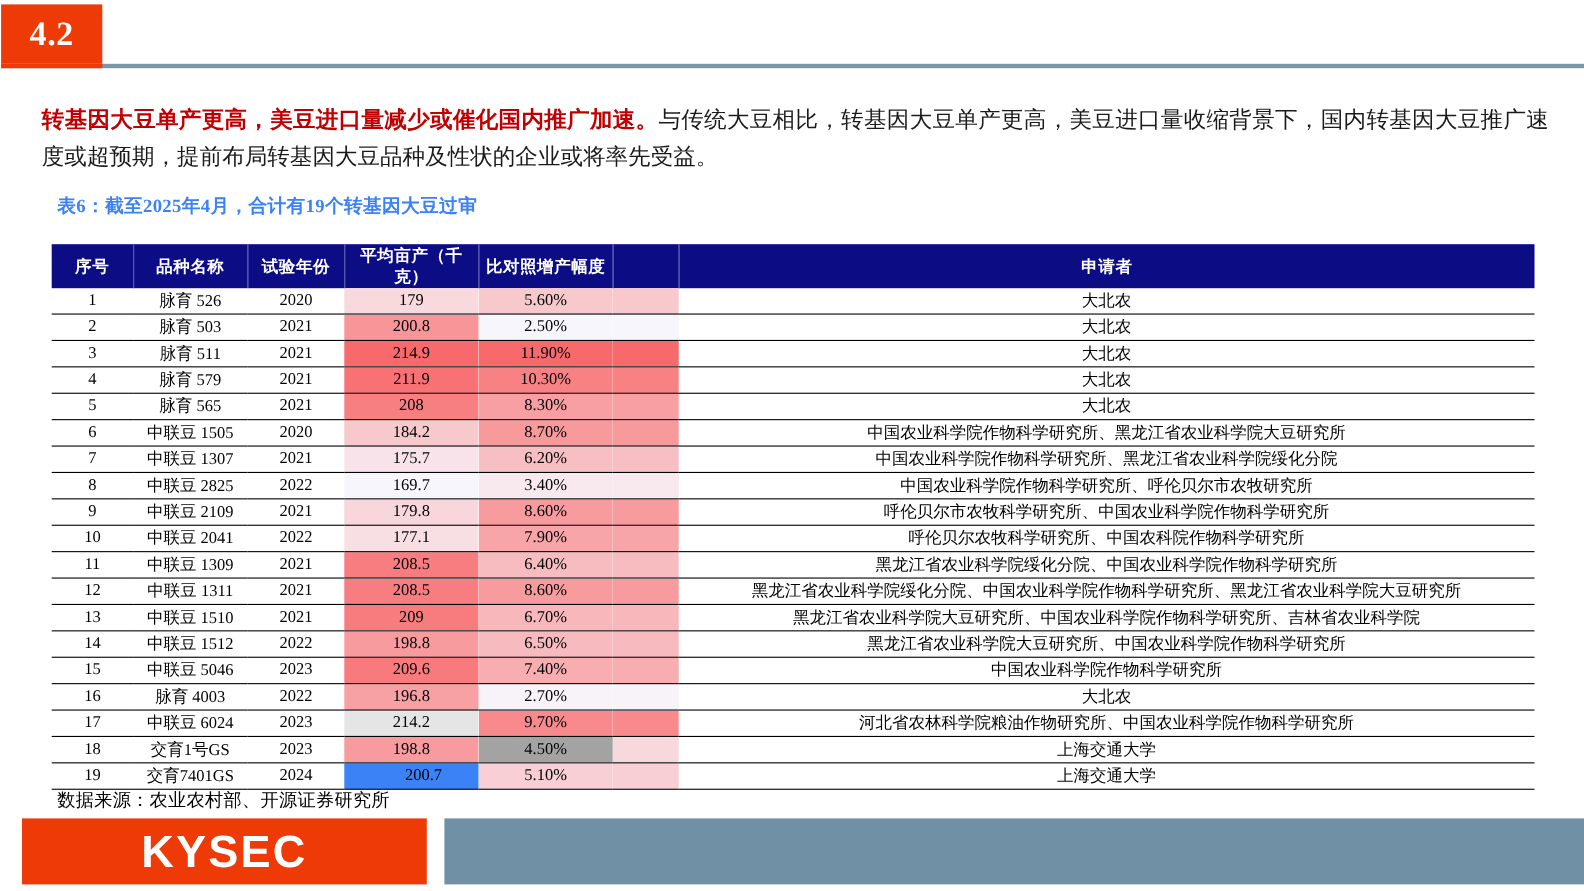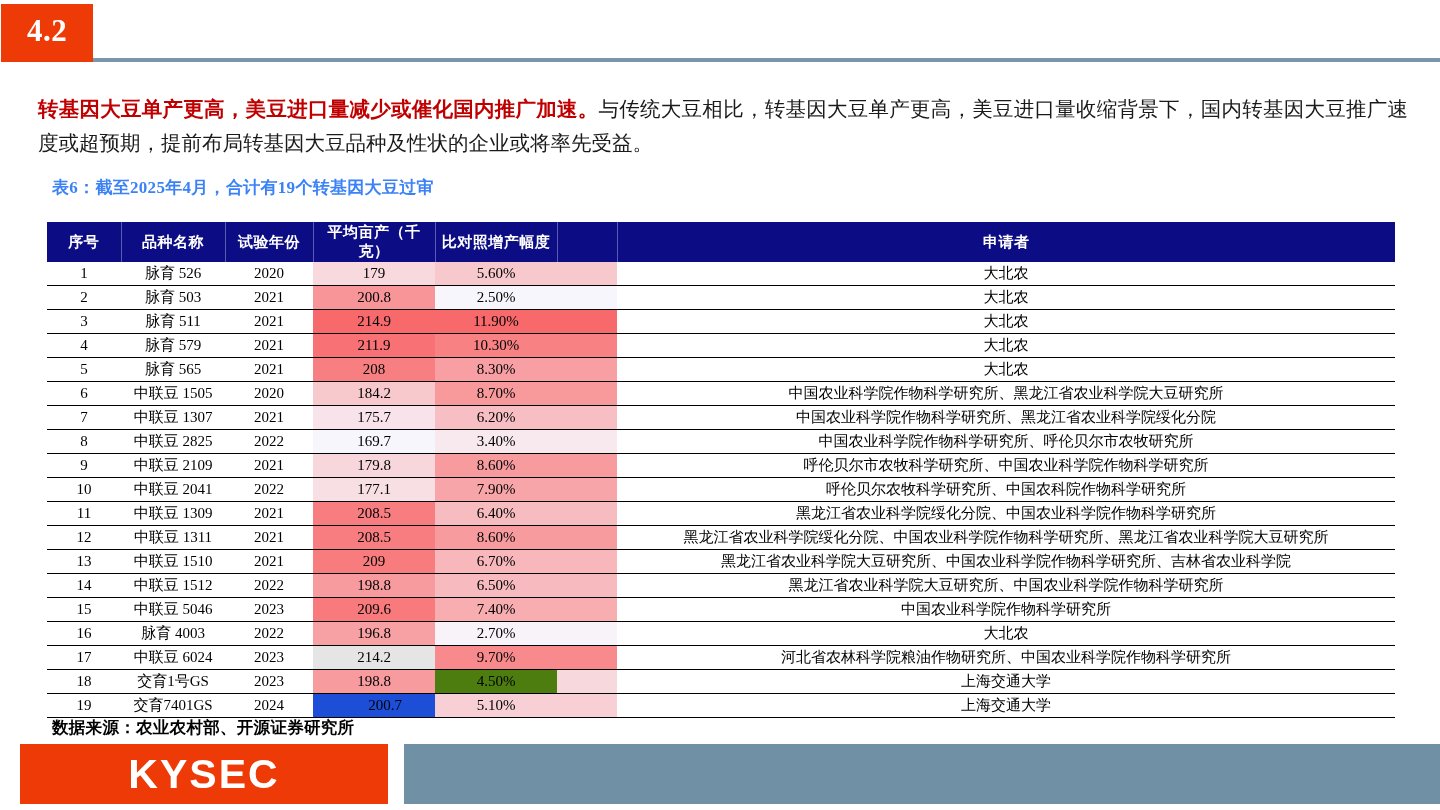--- a/index.html
+++ b/index.html
@@ -146,21 +146,21 @@
   col.c-appl   { width: 778px; }
 
   td.applicant { font-size: 14.5px; }
 
   
   .source {
     position: absolute;
     left: 52px;
     top: 717px;
     font-size: 16.5px;
-    font-weight: bold;
+    font-weight: normal;
     color: #000000;
     letter-spacing: 0.3px;
   }
 
   
   .footer-logo {
     position: absolute;
     left: 20px;
     top: 744px;
     width: 368px;
@@ -372,29 +372,29 @@
           <td style="background: #e5e5e5;">214.2</td>
           <td style="background: rgb(248, 138, 141);">9.70%</td>
           <td style="background: rgb(248, 138, 141);"></td>
           <td class="applicant">河北省农林科学院粮油作物研究所、中国农业科学院作物科学研究所</td>
         </tr>
         <tr>
           <td>18</td>
           <td>交育1号GS</td>
           <td>2023</td>
           <td style="background: rgb(248, 155, 159);">198.8</td>
-          <td style="background: #4d7c0f;">4.50%</td>
+          <td style="background: #a3a3a3;">4.50%</td>
           <td style="background: rgb(247, 216, 221);"></td>
           <td class="applicant">上海交通大学</td>
         </tr>
         <tr class="last-row">
           <td>19</td>
           <td>交育7401GS</td>
           <td>2024</td>
-          <td style="background: #1d4ed8; padding-left: 22px;">200.7</td>
+          <td style="background: #3b82f6; padding-left: 22px;">200.7</td>
           <td style="background: rgb(247, 207, 212);">5.10%</td>
           <td style="background: rgb(247, 207, 212);"></td>
           <td class="applicant">上海交通大学</td>
         </tr>
       </tbody>
   </table>
 </div>
 
 <div class="source">数据来源：农业农村部、开源证券研究所</div>
 

